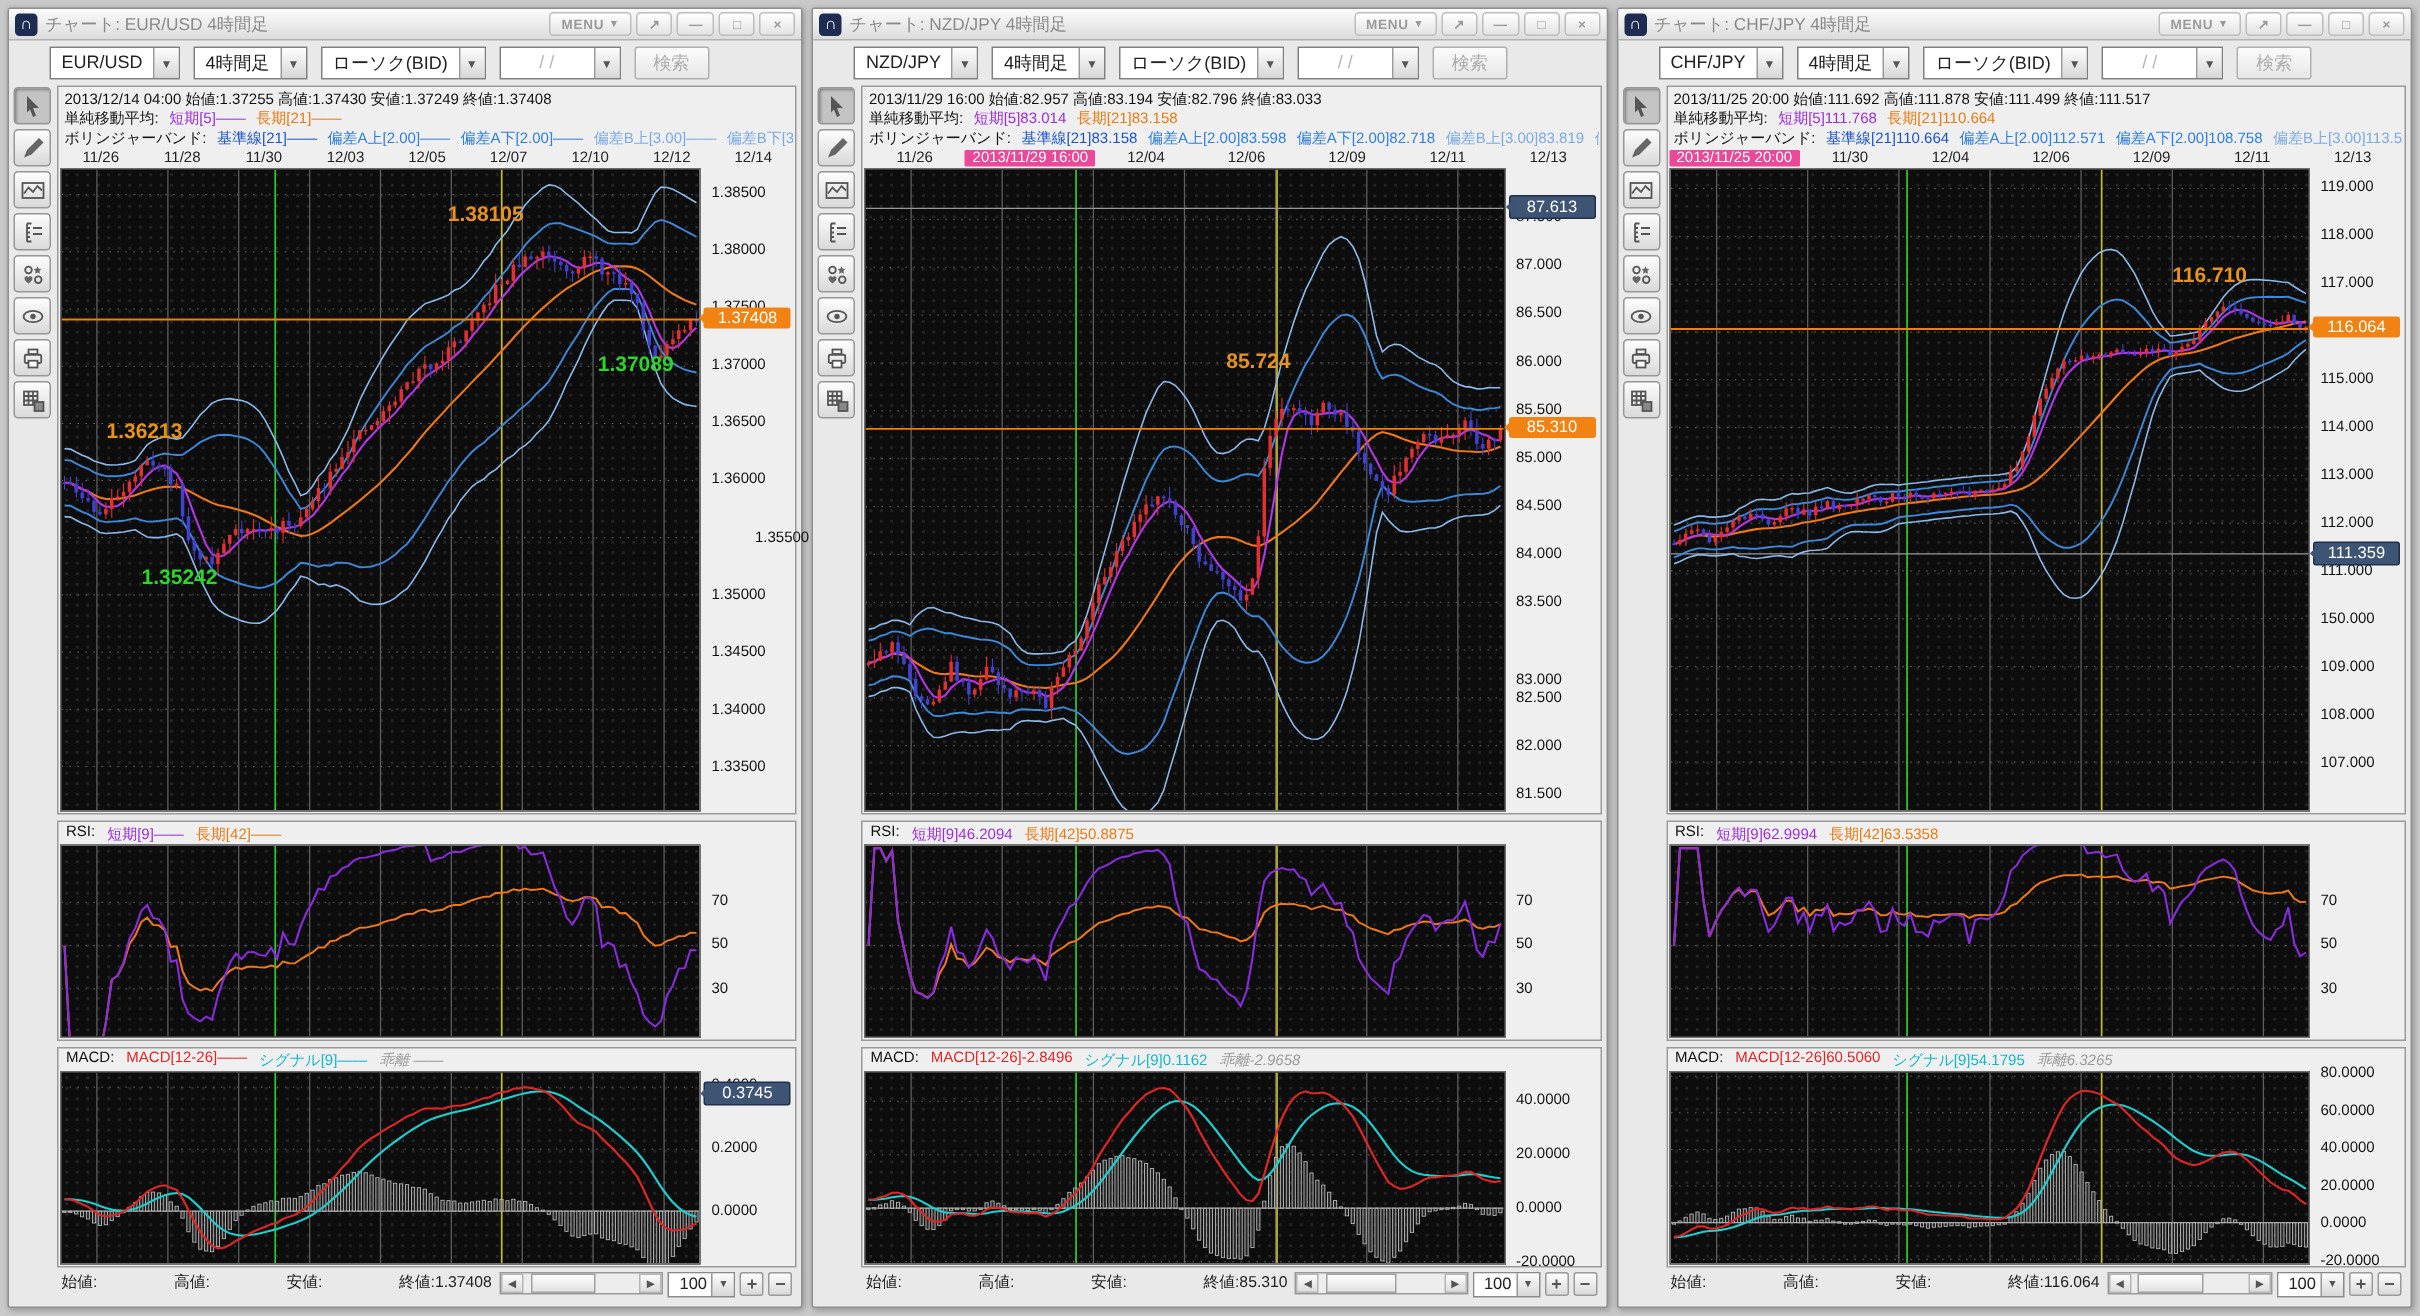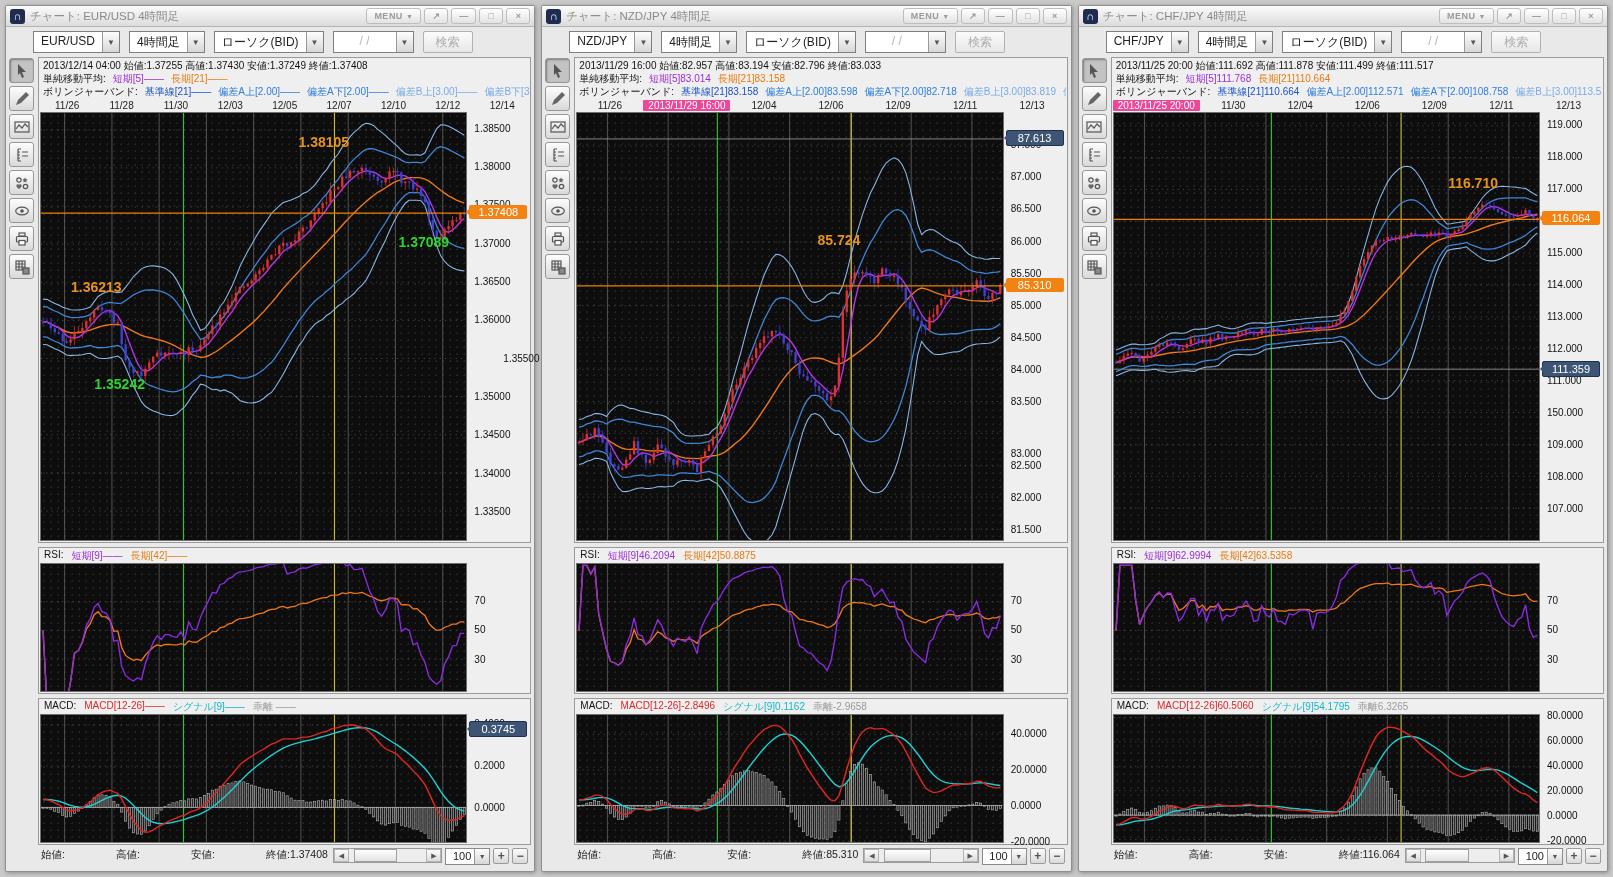--- a/index.html
+++ b/index.html
@@ -52,21 +52,21 @@
   .tick{position:absolute; left:7px; white-space:nowrap;}
   .badge{position:absolute; left:2px; right:2px; text-align:center; color:#fff; font-size:11px;
     padding:1px 0; border-radius:2px; z-index:3;}
   .badge:before{content:""; position:absolute; left:-8px; top:50%; margin-top:-5px;
     border:5px solid transparent;}
   .badge.orange{background:#f28312;} .badge.orange:before{border-right-color:#f28312;}
   .badge.navy{background:#3d5474; border:1px solid #20304a;} .badge.navy:before{border-right-color:#3d5474;}
   .anno{position:absolute; font-size:14px; transform:translate(-50%,-100%); white-space:nowrap; z-index:2;font-weight:bold;}
   .sub-box{flex:0 0 147px; margin-top:4px; display:flex; flex-direction:column;}
   .sub-head{height:14px; flex:0 0 14px; font-size:10px; display:flex; gap:8px; padding-left:4px; color:#111; white-space:nowrap; overflow:hidden;}
-  .c-macd{color:#e02525;} .c-sig{color:#12b8c8;} .c-div{color:#9a9a9a;}
+  .c-macd{color:#e02525;} .c-sig{color:#12b8c8;} .c-div{color:#9a9a9a;font-style:italic;}
   .sub-row{flex:1; display:flex; min-height:0;}
   
   .footer{height:20px; flex:0 0 20px; display:flex; align-items:flex-start; gap:3px; font-size:10.5px;
     color:#222; padding:0 3px; margin-top:3px;}
   .flabel{width:72px; white-space:nowrap;} .fclose{white-space:nowrap; margin-right:2px;}
   .sb{flex:1; height:15px; display:flex; border:1px solid #9a9a9a; background:#ededed; min-width:60px;}
   .sb-btn{width:15px; background:linear-gradient(#fcfcfc,#dcdcdc); border:1px solid #b5b5b5;
     font-size:7px; color:#555; display:flex; align-items:center; justify-content:center;}
   .sb-track{flex:1; position:relative;}
   .sb-thumb{position:absolute; left:6%; width:56%; top:0; bottom:0; background:linear-gradient(#fff,#e2e2e2); border:1px solid #a0a0a0;}

